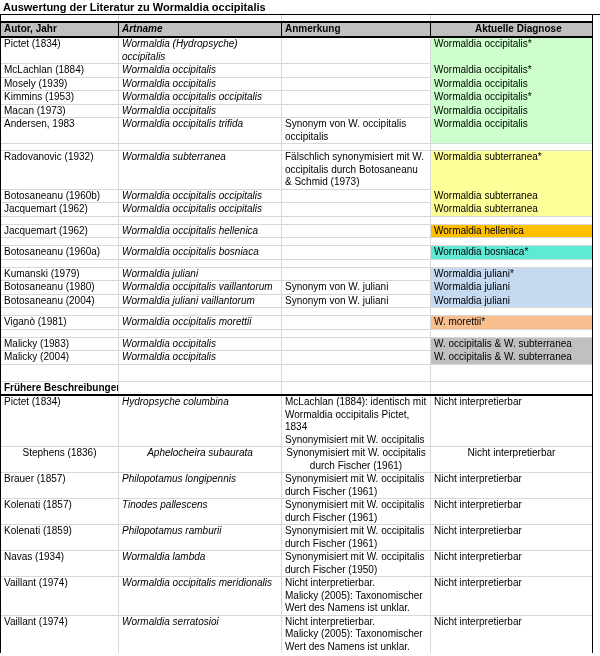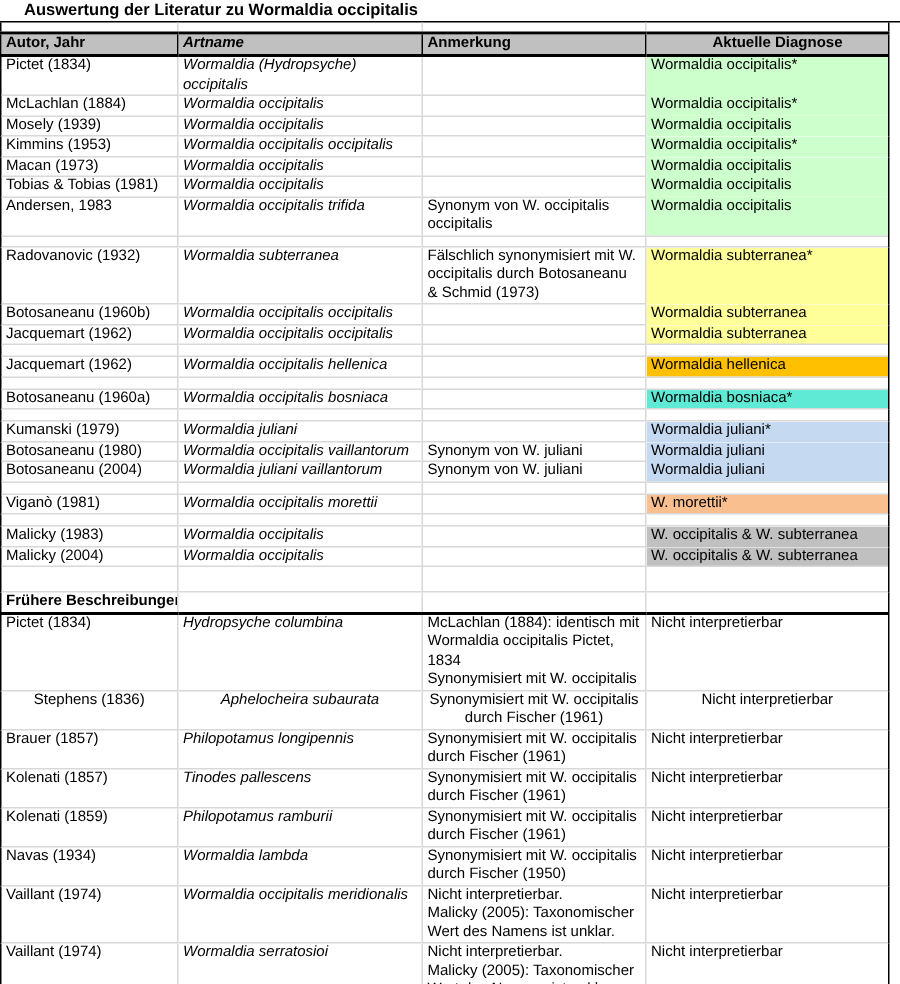--- a/index.html
+++ b/index.html
@@ -3,21 +3,21 @@
 <meta charset="utf-8">
 <style>
   html, body { margin:0; padding:0; background:#ffffff; }
   .sheet {
     width:600px; height:656px; background:#ffffff; color:#000;
     font-family:"Liberation Sans", sans-serif; overflow:hidden;
   }
   .title-row {
     box-sizing:border-box; width:600px; height:15px;
     border-bottom:1px solid #000; font-weight:bold;
-    font-size:11px; line-height:14px; padding-left:16px;
+    font-size:11px; line-height:14px; padding-left:3px;
     white-space:nowrap;
   }
   table.lit {
     border-collapse:collapse; table-layout:fixed; width:592px;
   }
   table.lit td, table.lit th {
     box-sizing:border-box; padding:0 3px; vertical-align:top;
     font-size:10px; line-height:12.5px; overflow:hidden;
     white-space:pre-line;
   }
@@ -83,26 +83,20 @@
           <td class="artname">Wormaldia occipitalis occipitalis</td>
           <td></td>
           <td style="background: rgb(204, 255, 204); border-top-color: rgb(204, 255, 204);">Wormaldia occipitalis*</td>
         </tr>
         <tr style="height: 13px;">
           <td>Macan (1973)</td>
           <td class="artname">Wormaldia occipitalis</td>
           <td></td>
           <td style="background: rgb(204, 255, 204); border-top-color: rgb(204, 255, 204);">Wormaldia occipitalis</td>
         </tr>
-        <tr style="height: 13px;">
-          <td>Tobias &amp; Tobias (1981)</td>
-          <td class="artname">Wormaldia occipitalis</td>
-          <td></td>
-          <td style="background: rgb(204, 255, 204); border-top-color: rgb(204, 255, 204);">Wormaldia occipitalis</td>
-        </tr>
         <tr style="height: 25px;">
           <td>Andersen, 1983</td>
           <td class="artname">Wormaldia occipitalis trifida</td>
           <td>Synonym von W. occipitalis occipitalis</td>
           <td style="background: rgb(204, 255, 204); border-top-color: rgb(204, 255, 204);">Wormaldia occipitalis</td>
         </tr>
         <tr style="height: 7px;">
           <td></td>
           <td></td>
           <td></td>

